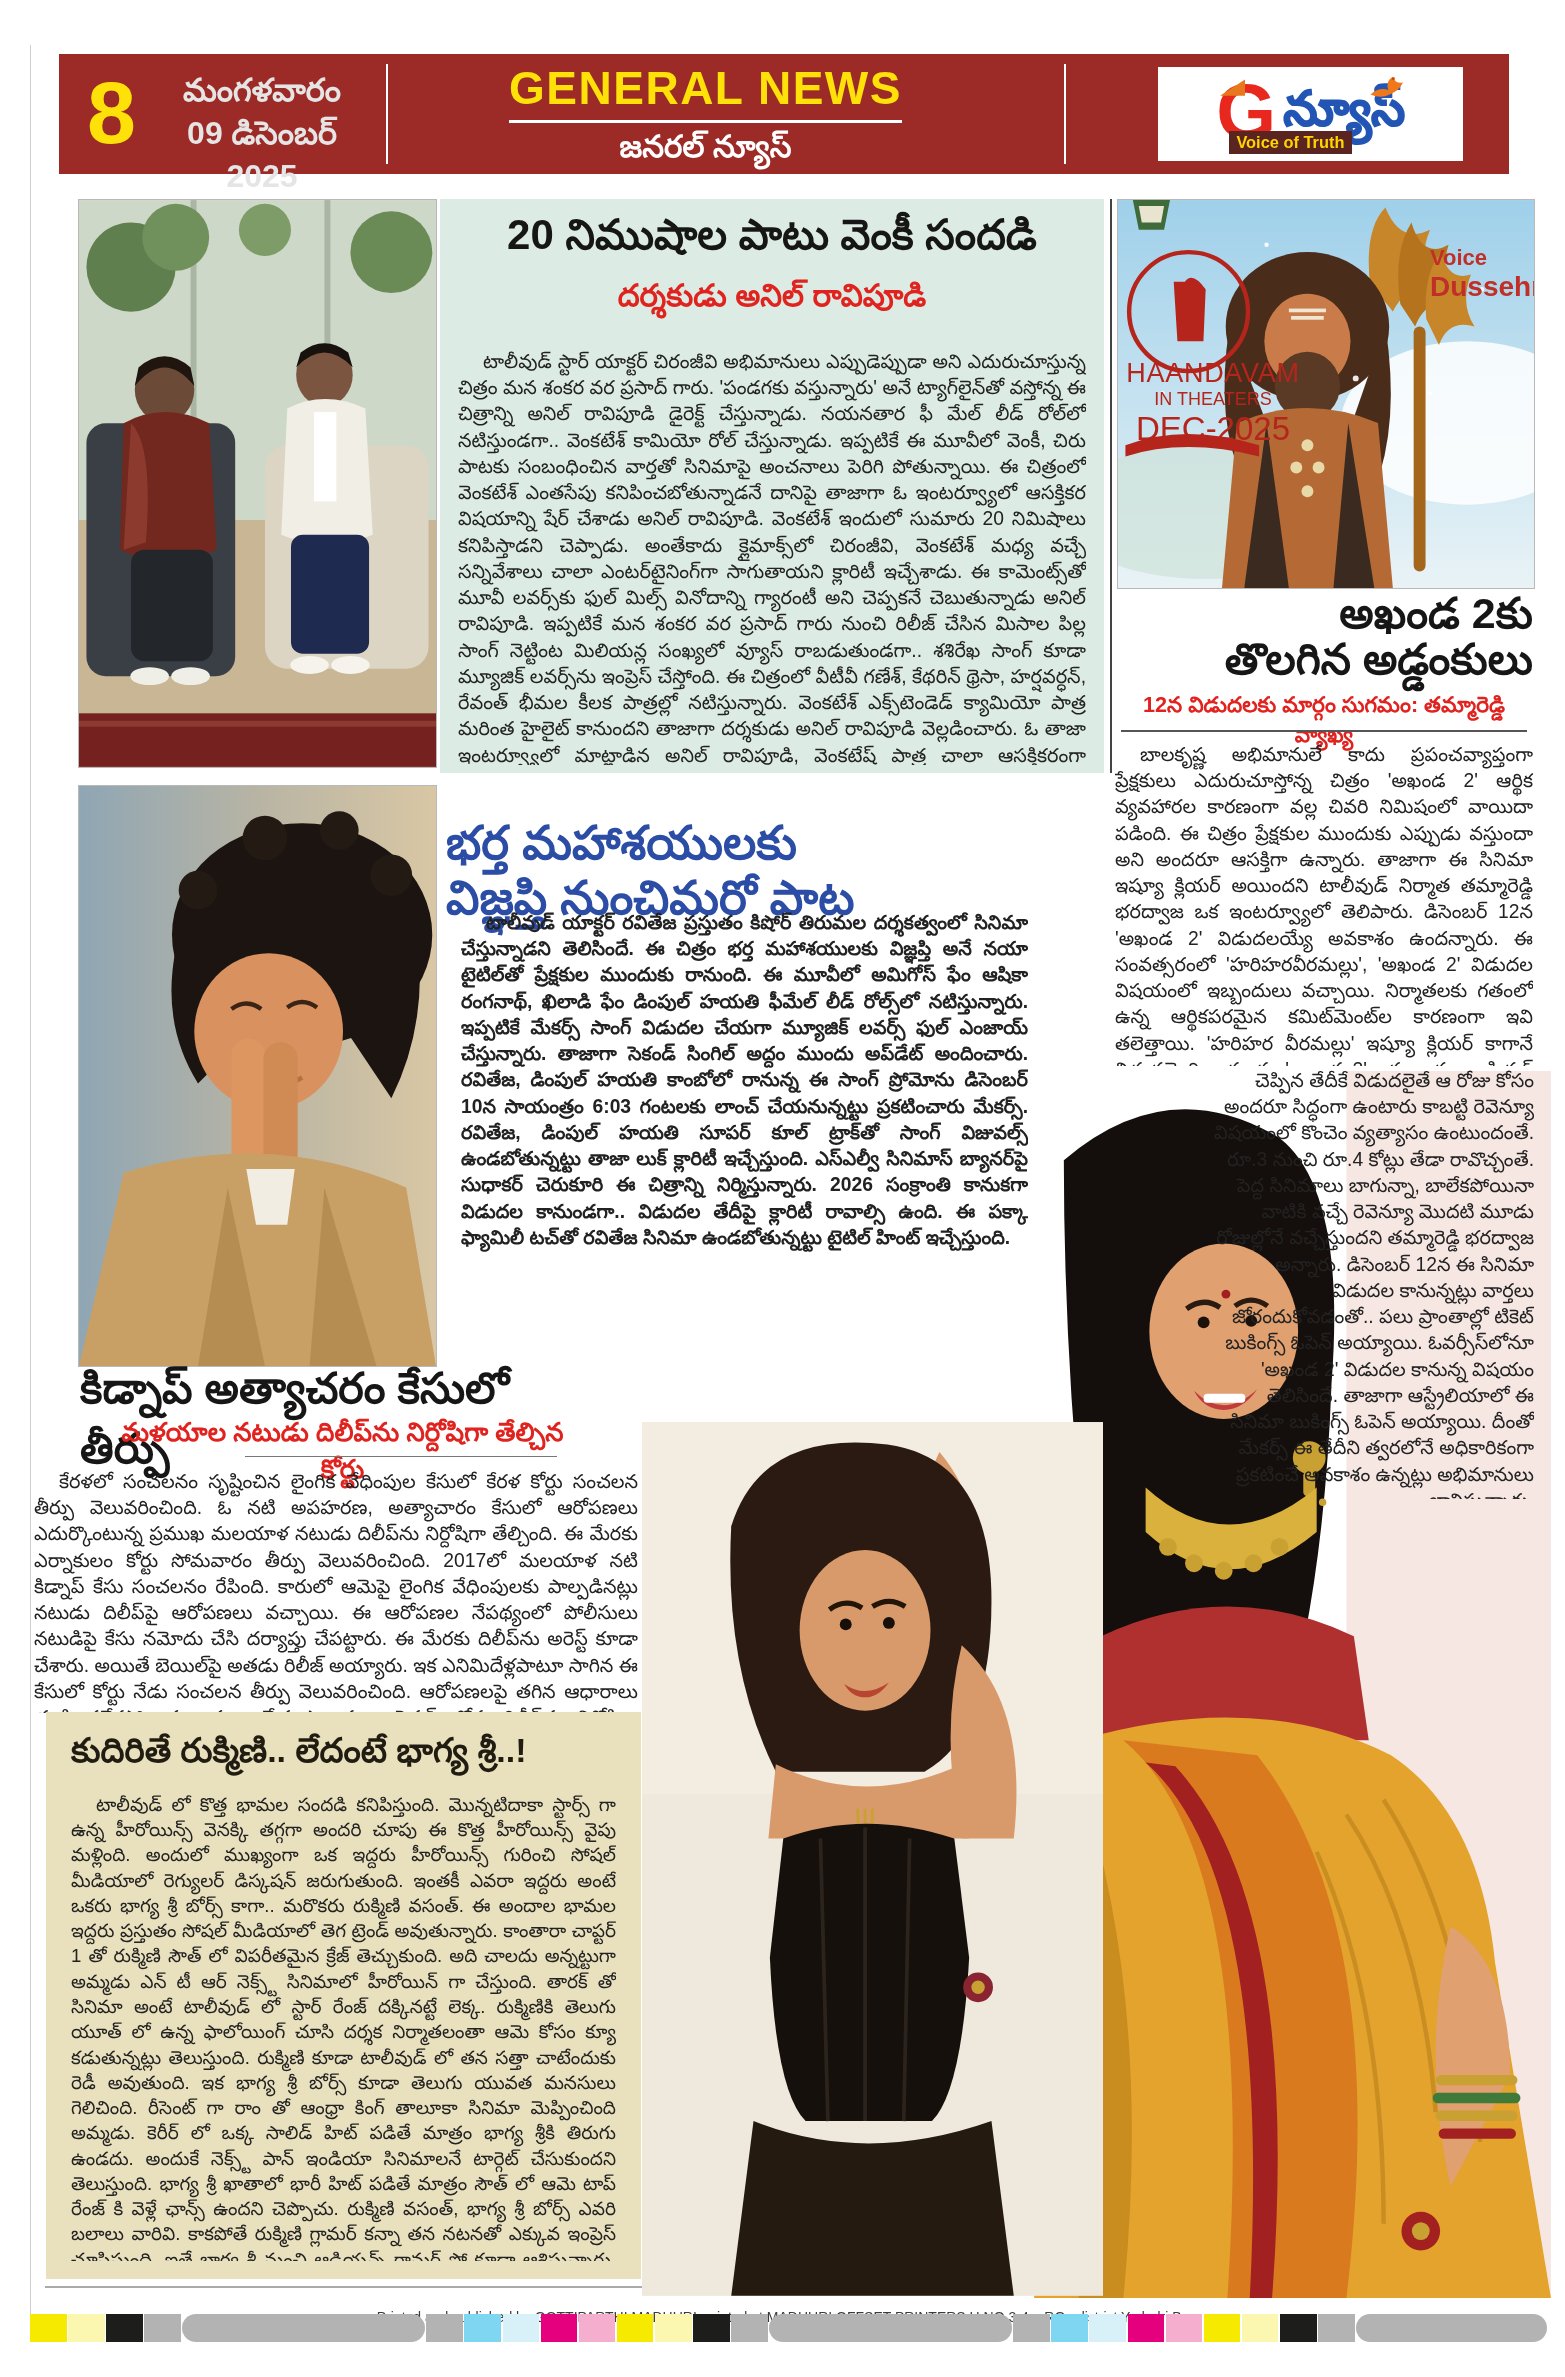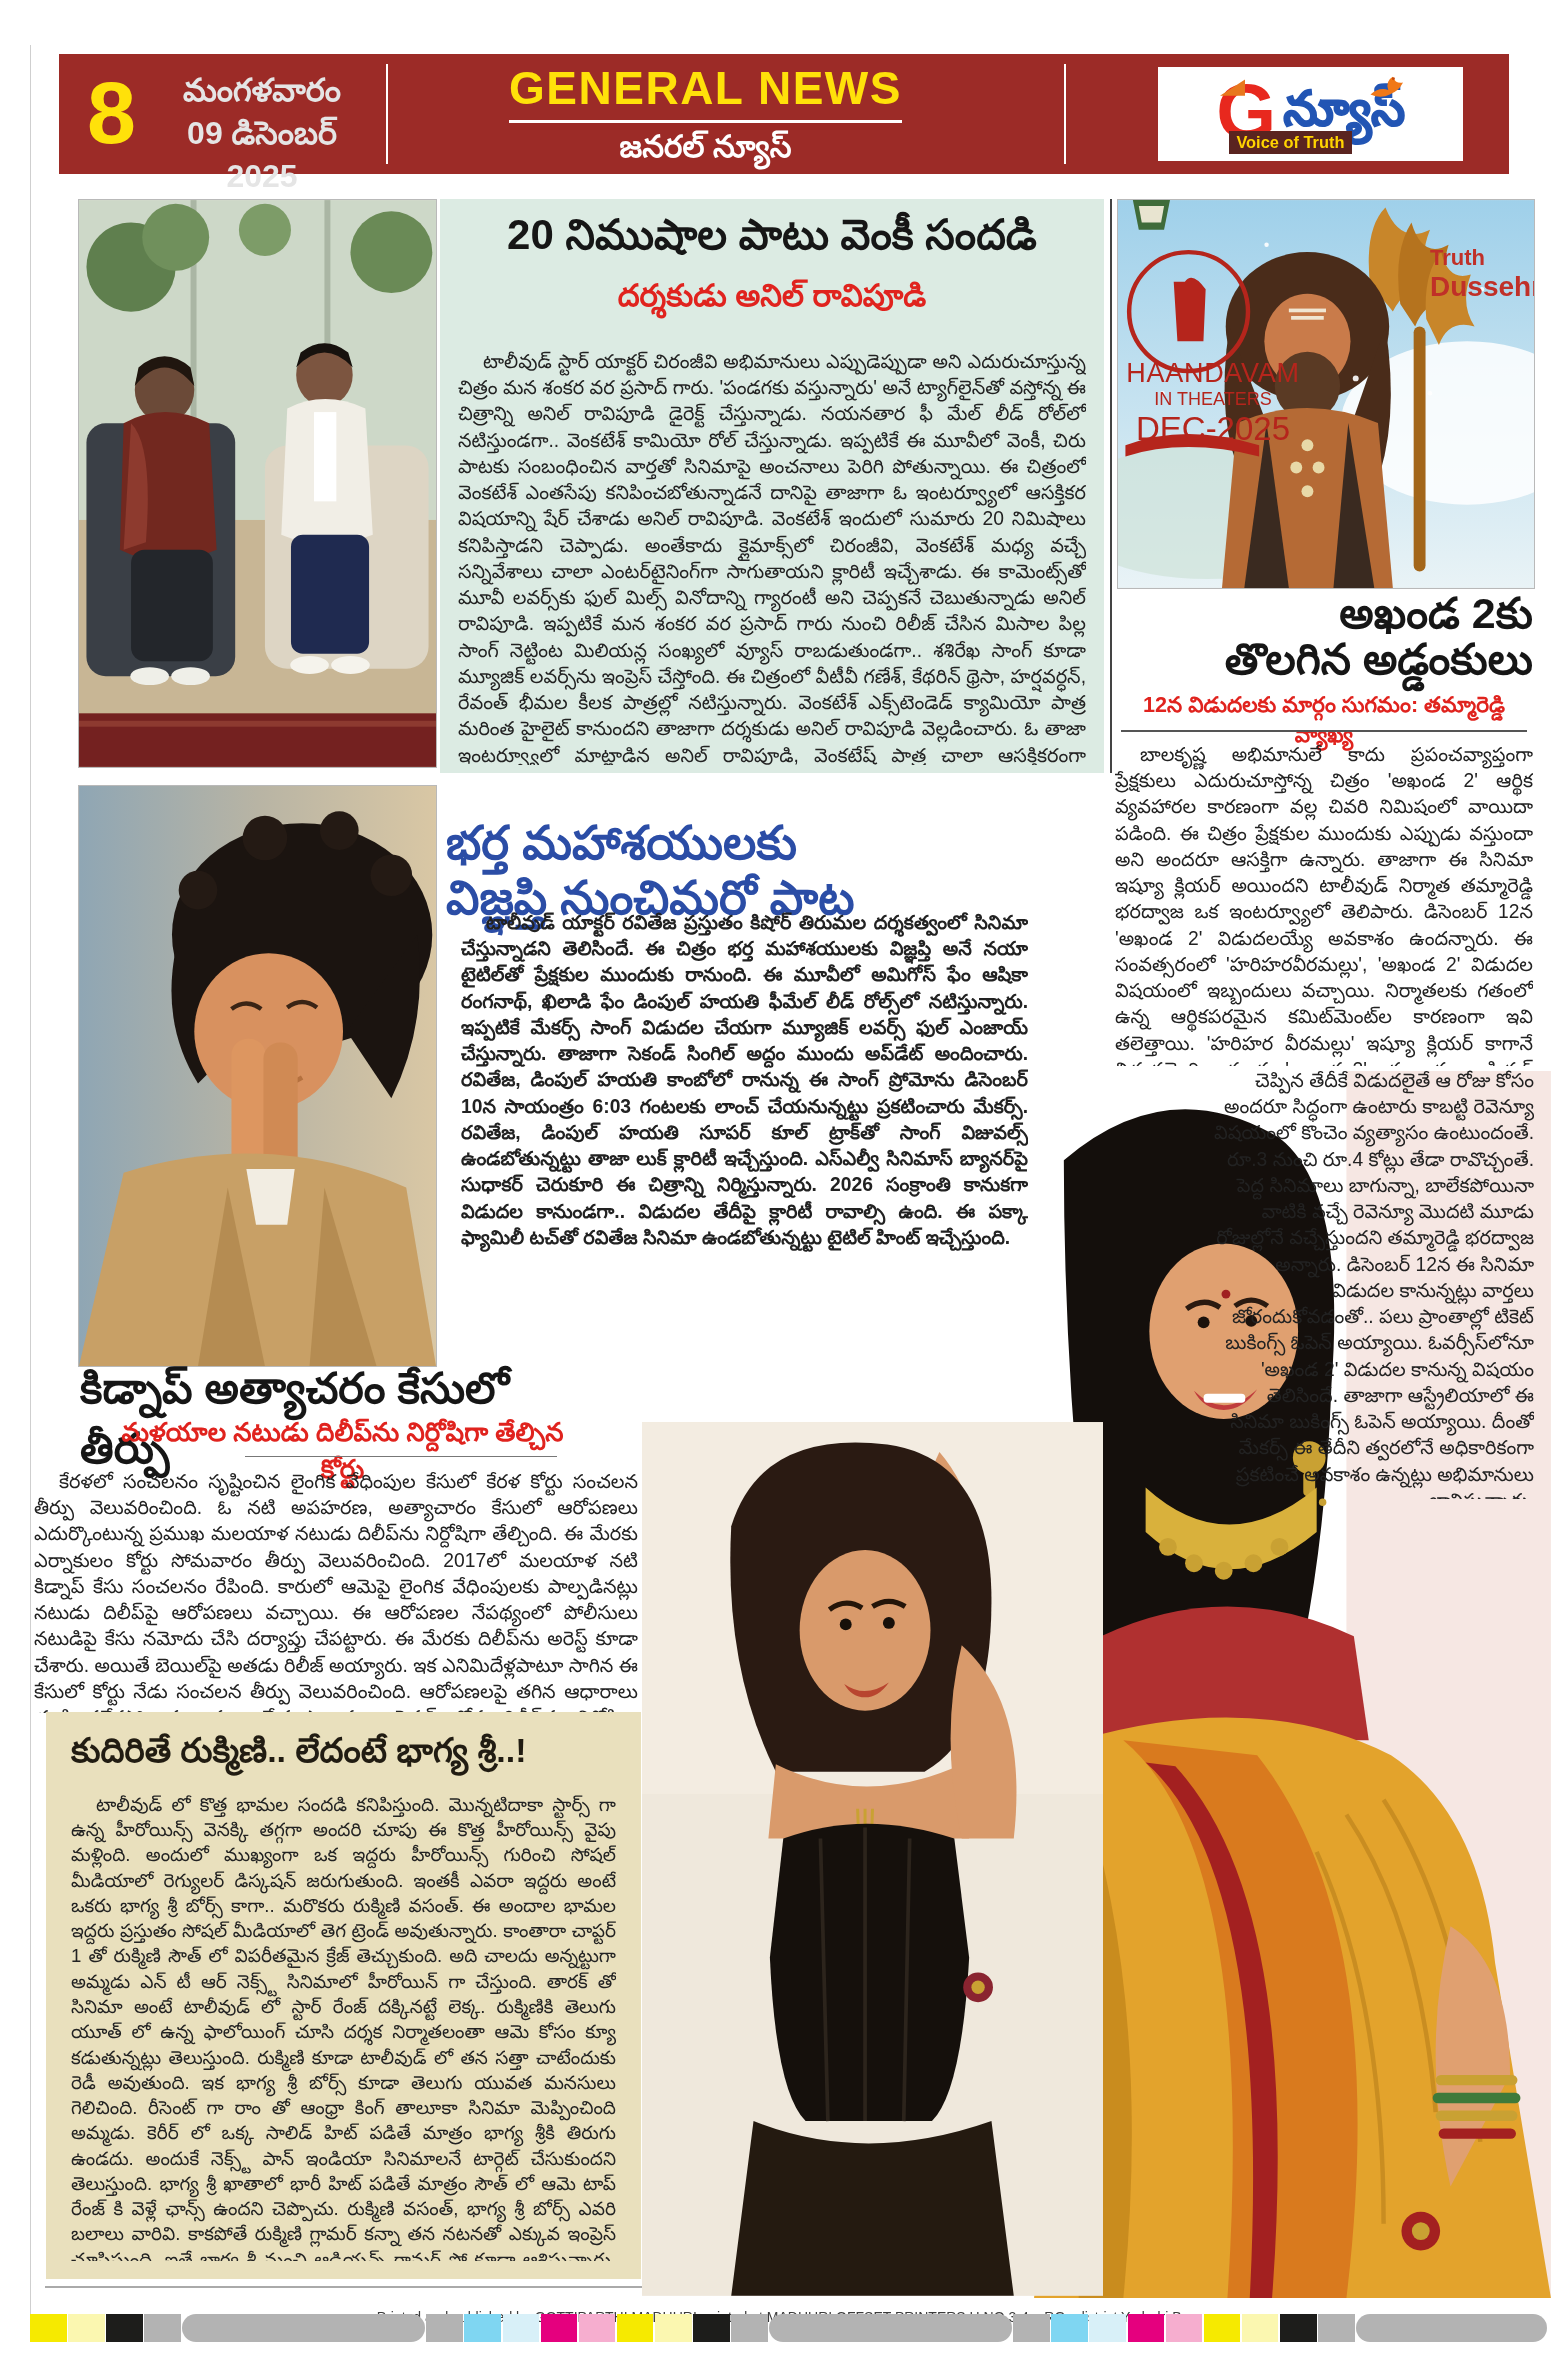--- a/index.html
+++ b/index.html
@@ -192,21 +192,21 @@
       </g>
       <path d="M75 110 L80 190 L115 190 L118 120 Q100 95 90 110 Z" fill="#b5251c"></path>
       <path d="M10 330 Q90 300 190 330 L190 345 Q90 320 10 345 Z" fill="#b5251c"></path>
     </svg>
     <div class="abs" style="left:2px;top:158px;width:186px;color:#b5251c;font-weight:normal;text-align:center;">
       <div style="font-size:27px;letter-spacing:0.7px;">HAANDAVAM</div>
       <div style="font-size:18px;">IN THEATERS</div>
       <div style="font-size:33px;">DEC-2025</div>
     </div>
     <div class="abs" style="left:312px;top:45px;width:112px;color:#c03028;font-weight:bold;text-align:left;">
-      <div style="font-size:22px;">Truth</div>
+      <div style="font-size:22px;">Voice</div>
       <div style="font-size:28px;">Dussehra</div>
     </div>
   </div>
 
   <div class="abs akh-hl h-black">
     <div>అఖండ 2కు</div>
     <div>తొలగిన అడ్డంకులు</div>
   </div>
   <div class="abs akh-sub h-red">12న విడుదలకు మార్గం సుగమం: తమ్మారెడ్డి వ్యాఖ్య</div>
   <div class="abs akh-rule rule"></div>

